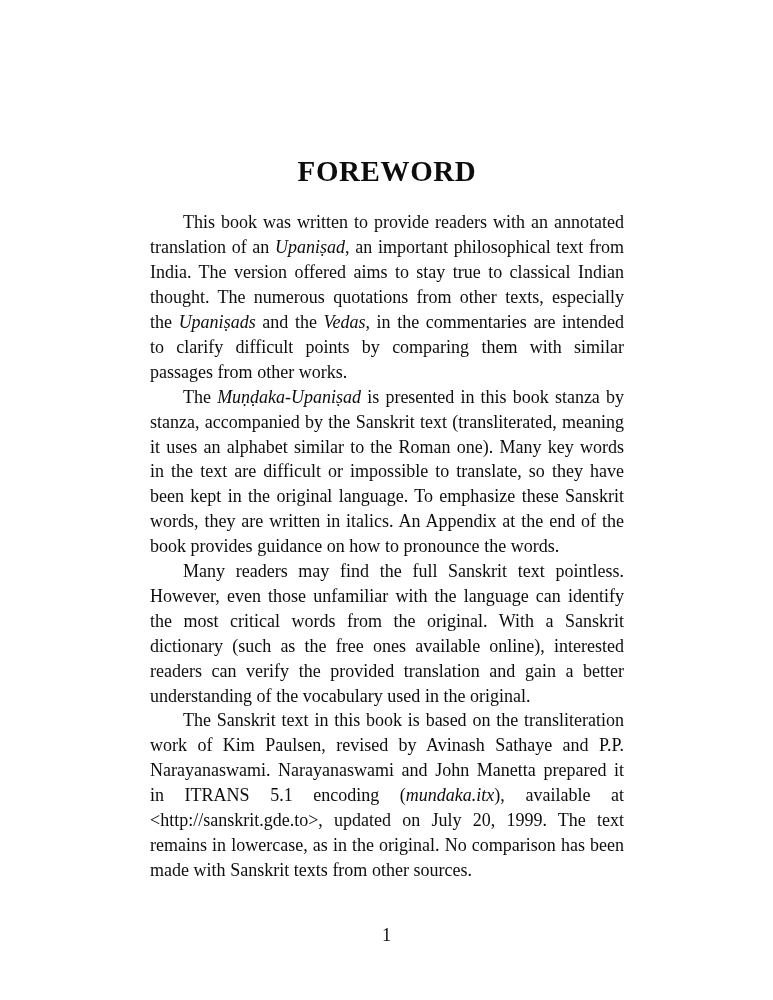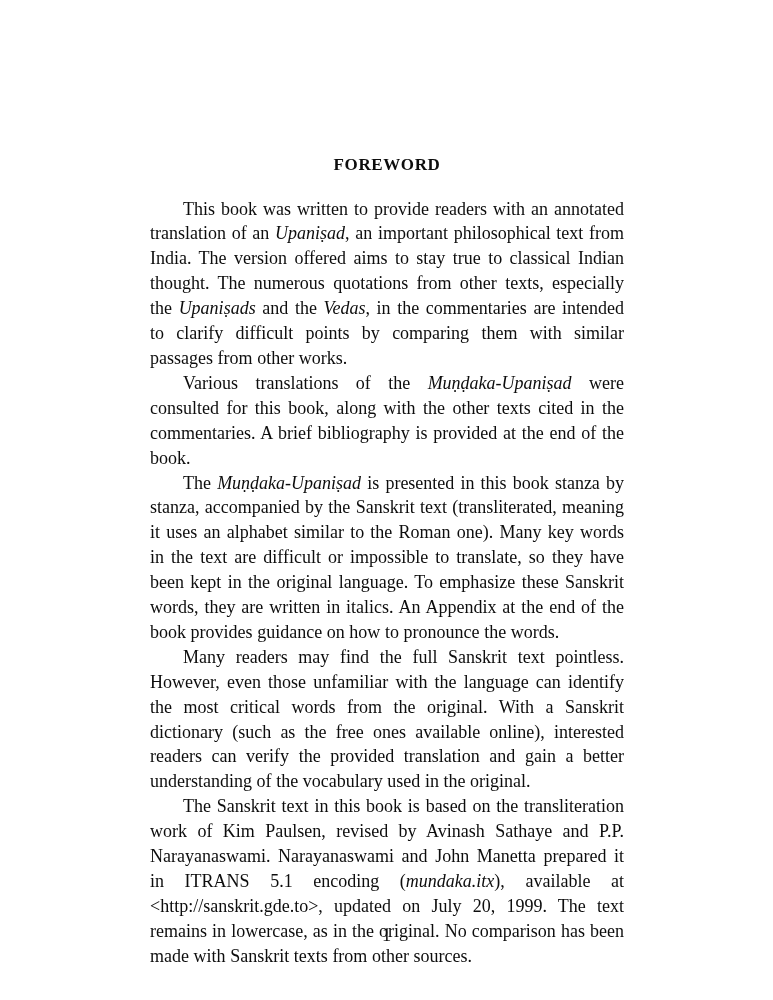--- a/index.html
+++ b/index.html
@@ -19,21 +19,21 @@
   }
 
   #content-area {
     position: absolute;
     left: 150px;
     top: 155px;
     width: 474px;
   }
 
   #page-title {
-    font-size: 17px;
+    font-size: 29px;
     font-weight: bold;
     text-align: center;
     letter-spacing: 0.6px;
     margin: 0 0 22px 0;
     line-height: 1.15;
   }
 
   .body-paragraph {
     font-size: 18px;
     line-height: 24.9px;
@@ -64,21 +64,20 @@
 <body>
 
 <div id="page">
 
   <div id="content-area">
 
     <h1 id="page-title">FOREWORD</h1>
 
     <div id="paragraphs">
         <p class="body-paragraph"><span>This book was written to provide readers with an annotated translation of an </span><i>Upaniṣad</i><span>, an important philosophical text from India. The version offered aims to stay true to classical Indian thought. The numerous quotations from other texts, especially the </span><i>Upaniṣads</i><span> and the </span><i>Vedas</i><span>, in the commentaries are intended to clarify difficult points by comparing them with similar passages from other works.</span></p>
-        <p class="body-paragraph"><span>Various translations of the </span><i>Muṇḍaka-Upaniṣad</i><span> were consulted for this book, along with the other texts cited in the commentaries. A brief bibliography is provided at the end of the book.</span></p>
         <p class="body-paragraph"><span>The </span><i>Muṇḍaka-Upaniṣad</i><span> is presented in this book stanza by stanza, accompanied by the Sanskrit text (transliterated, meaning it uses an alphabet similar to the Roman one). Many key words in the text are difficult or impossible to translate, so they have been kept in the original language. To emphasize these Sanskrit words, they are written in italics. An Appendix at the end of the book provides guidance on how to pronounce the words.</span></p>
         <p class="body-paragraph"><span>Many readers may find the full Sanskrit text pointless. However, even those unfamiliar with the language can identify the most critical words from the original. With a Sanskrit dictionary (such as the free ones available online), interested readers can verify the provided translation and gain a better understanding of the vocabulary used in the original.</span></p>
         <p class="body-paragraph"><span>The Sanskrit text in this book is based on the transliteration work of Kim Paulsen, revised by Avinash Sathaye and P.P. Narayanaswami. Narayanaswami and John Manetta prepared it in ITRANS 5.1 encoding (</span><i>mundaka.itx</i><span>), available at &lt;http://sanskrit.gde.to&gt;, updated on July 20, 1999. The text remains in lowercase, as in the original. No comparison has been made with Sanskrit texts from other sources.</span></p>
       </div>
 
   </div>
 
   <div id="page-number">1</div>
 
 </div>

